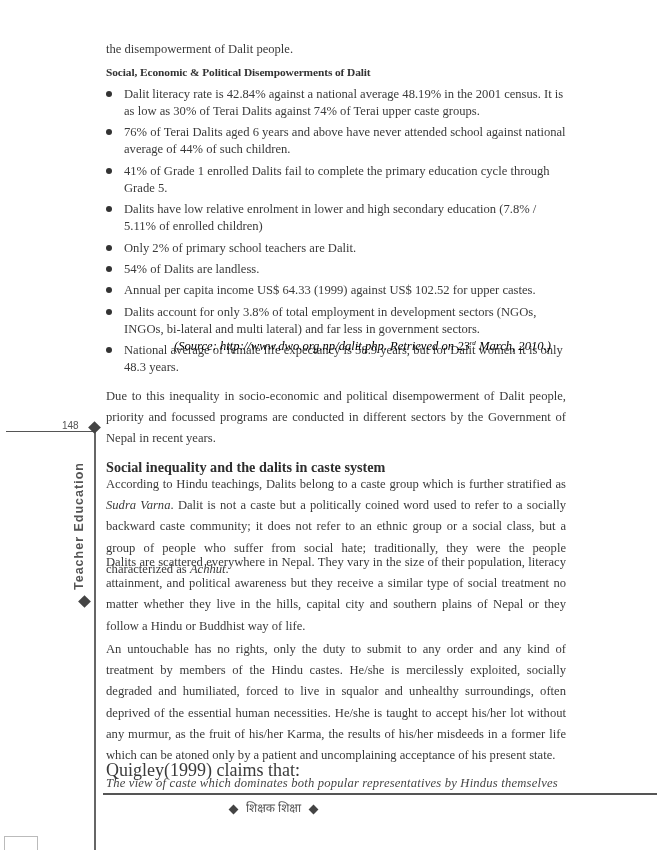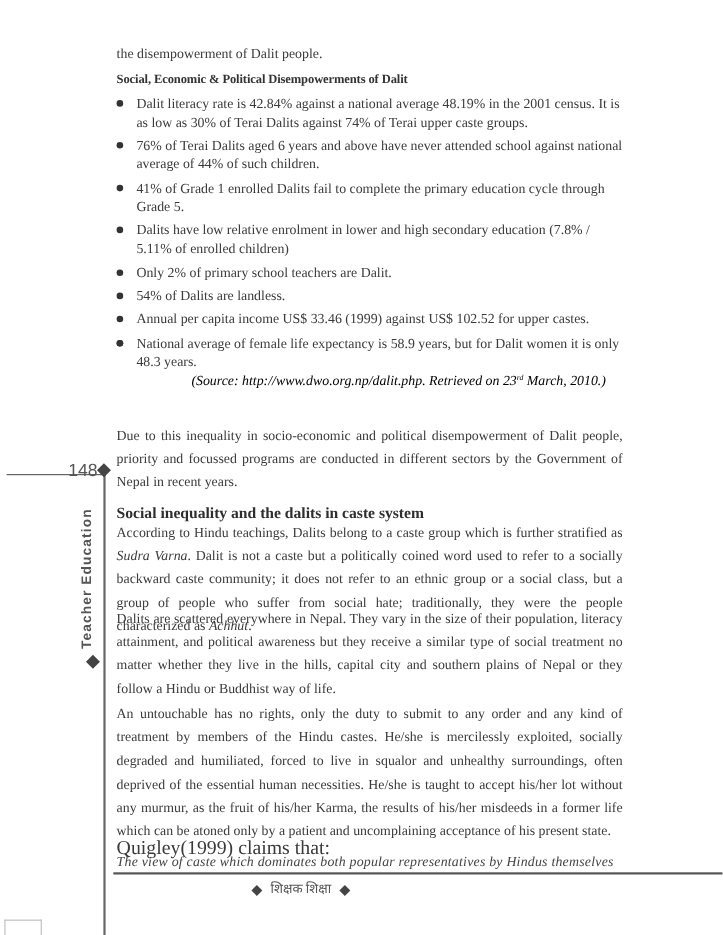--- a/index.html
+++ b/index.html
@@ -25,21 +25,21 @@
   .p2 { top: 474px; }
   .p3 { top: 552px; }
   .p4 { top: 639px; }
   .quigley { position: absolute; left: 106px; top: 760px; font-size: 18px; }
   .quote { position: absolute; left: 106px; top: 776px; font-size: 12.6px; font-style: italic; color: #444; letter-spacing: 0.2px; }
 
   .rule-h-top { position: absolute; left: 6px; top: 431px; width: 89px; height: 1px; background: #555; }
   .rule-v { position: absolute; left: 94px; top: 431px; width: 1.5px; height: 419px; background: #666; }
   .rule-h-bottom { position: absolute; left: 103px; top: 793px; width: 554px; height: 1.5px; background: #555; }
 
-  .page-num { position: absolute; left: 62px; top: 420px; font-family: "Liberation Sans", "DejaVu Sans", sans-serif; font-size: 16px; color: #555; }
+  .page-num { position: absolute; left: 62px; top: 420px; font-family: "Liberation Sans", "DejaVu Sans", sans-serif; font-size: 10px; color: #555; }
   .diamond { position: absolute; width: 9px; height: 9px; background: #444; transform: rotate(45deg); }
   .d-page { left: 90px; top: 423px; }
   .d-side { left: 80px; top: 597px; }
   .side-label { position: absolute; left: 72px; top: 590px; transform-origin: left top; transform: rotate(-90deg);
                 font-family: "Liberation Sans", "DejaVu Sans", sans-serif; font-weight: bold; font-size: 12.5px; letter-spacing: 1px; color: #555; white-space: nowrap; }
 
   .footer { position: absolute; left: 0; width: 547px; top: 799px; text-align: center; font-size: 12px; color: #555; }
   .footer .fd { display: inline-block; width: 7px; height: 7px; background: #444; transform: rotate(45deg); margin: 0 9px; vertical-align: middle; }
 
   .corner-box { position: absolute; left: 4px; top: 836px; width: 32px; height: 14px; border: 1px solid #bbb; border-bottom: none; }
@@ -54,22 +54,22 @@
 
   <div class="subhead">Social, Economic &amp; Political Disempowerments of Dalit</div>
 
   <ul class="bullets">
     <li><span class="dot"></span><span>Dalit literacy rate is 42.84% against a national average 48.19% in the 2001 census. It is as low as 30% of Terai Dalits against 74% of Terai upper caste groups.</span></li>
     <li><span class="dot"></span><span>76% of Terai Dalits aged 6 years and above have never attended school against national average of 44% of such children.</span></li>
     <li><span class="dot"></span><span>41% of Grade 1 enrolled Dalits fail to complete the primary education cycle through Grade 5.</span></li>
     <li><span class="dot"></span><span>Dalits have low relative enrolment in lower and high secondary education (7.8% / 5.11% of enrolled children)</span></li>
     <li><span class="dot"></span><span>Only 2% of primary school teachers are Dalit.</span></li>
     <li><span class="dot"></span><span>54% of Dalits are landless.</span></li>
-    <li><span class="dot"></span><span>Annual per capita income US$ 33.46 (1999) against US$ 102.52 for upper castes.</span></li>
-    <li><span class="dot"></span></li>
+    <li><span class="dot"></span><span>Annual per capita income US$ 64.33 (1999) against US$ 102.52 for upper castes.</span></li>
+    <li><span class="dot"></span><span>Dalits account for only 3.8% of total employment in development sectors (NGOs, INGOs, bi-lateral and multi lateral) and far less in government sectors.</span></li>
     <li><span class="dot"></span><span>National average of female life expectancy is 58.9 years, but for Dalit women it is only 48.3 years.</span></li>
   </ul>
 
   <div class="source"><span>(Source: http://www.dwo.org.np/dalit.php. Retrieved on 23</span><sup>rd</sup><span> March, 2010.)</span></div>
 
   <div class="para p1">Due to this inequality in socio-economic and political disempowerment of Dalit people, priority and focussed programs are conducted in different sectors by the Government of Nepal in recent years.</div>
 
   <div class="h2">Social inequality and the dalits in caste system</div>
 
   <div class="para p2"><span>According to Hindu teachings, Dalits belong to a caste group which is further stratified as </span><i class="it">Sudra Varna</i><span>. Dalit is not a caste but a politically coined word used to refer to a socially backward caste community; it does not refer to an ethnic group or a social class, but a group of people who suffer from social hate; traditionally, they were the people characterized as </span><i class="it">Achhut</i><span>.</span></div>

